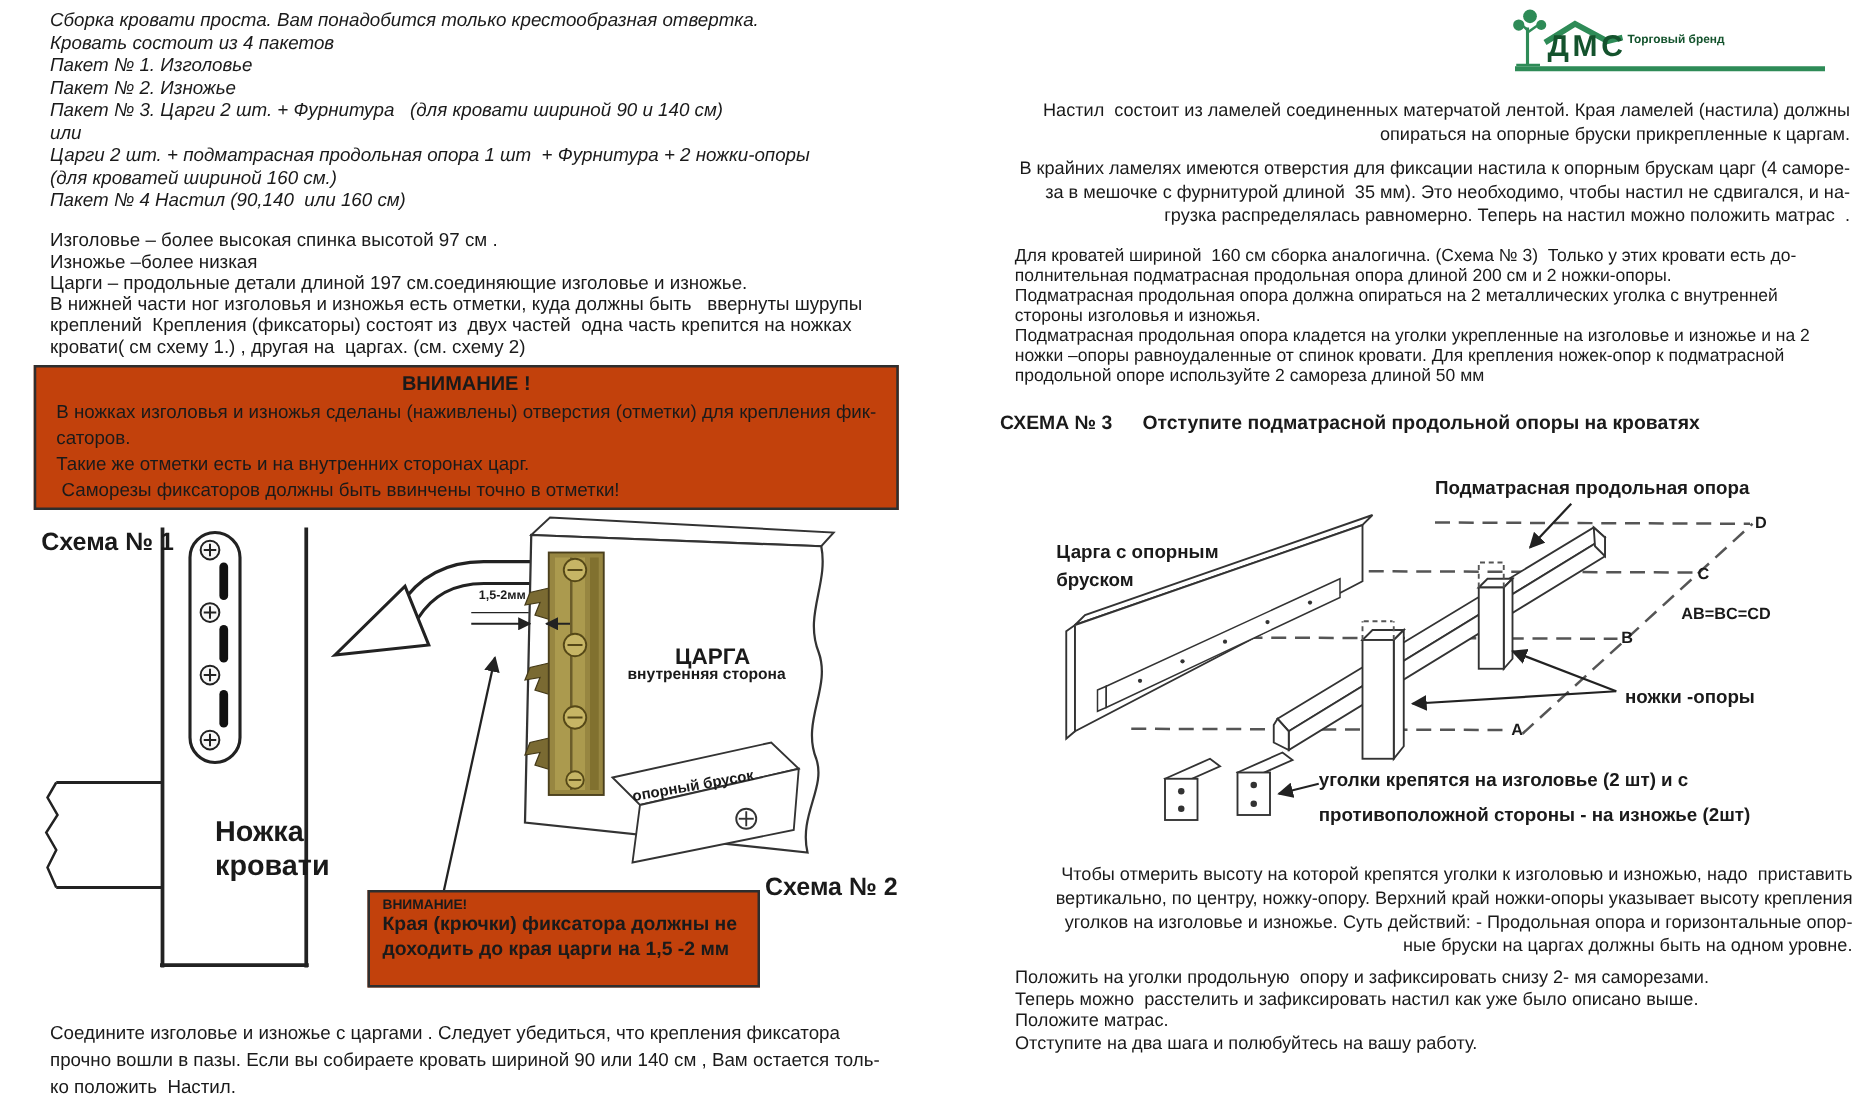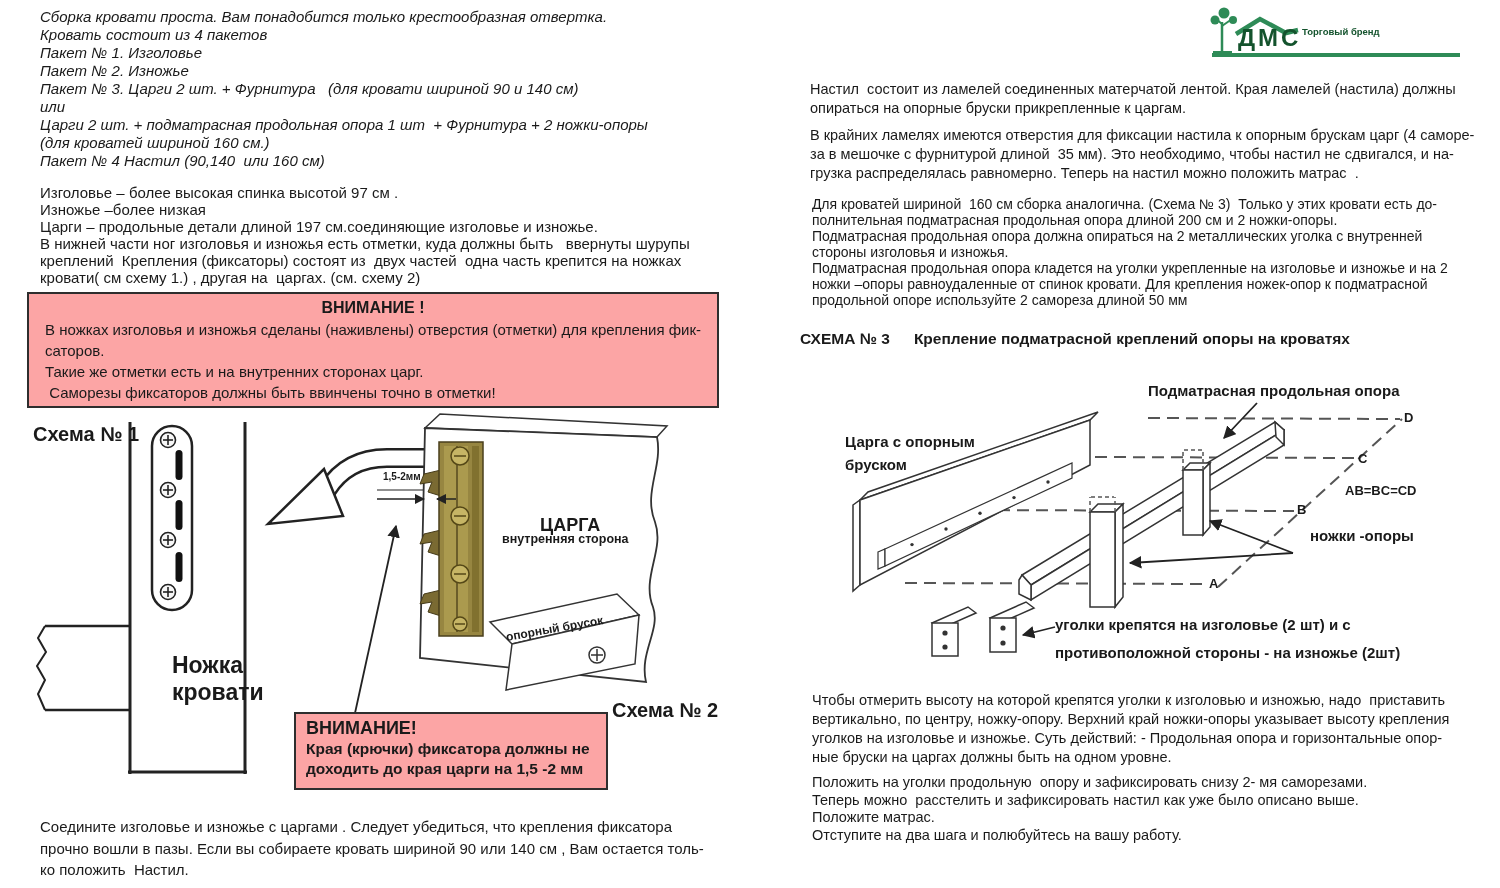--- a/index.html
+++ b/index.html
@@ -4,25 +4,25 @@
 <style>
   html,body{margin:0;padding:0;background:#ffffff;}
   #page{position:relative;width:1500px;height:888px;background:#ffffff;overflow:hidden;
         font-family:"Liberation Sans","DejaVu Sans",sans-serif;color:#1a1a1a;}
   .abs{position:absolute;}
   .lines{white-space:pre-wrap;}
   .t15{font-size:15px;line-height:18px;font-style:italic;}
   .t15b{font-size:15px;line-height:17px;}
   .warn1-lines{font-size:15px;line-height:21px;}
   .bottom-lines{font-size:15px;line-height:21.5px;}
-  .rp{font-size:14.5px;line-height:19px;}
+  .rp{font-size:14.5px;line-height:19px;text-align:right;}
   .rp3{font-size:14px;line-height:16px;}
   .rp5{font-size:14.5px;line-height:17.5px;}
   .bold{font-weight:bold;}
-  .box{border:2px solid #2e2e2e;background:#fca5a5;}
+  .box{border:2px solid #2e2e2e;background:#c2410c;}
   .schema-label{font-size:20px;font-weight:bold;}
   .diag-label{font-size:15px;font-weight:bold;}
   .pt-label{font-size:13px;font-weight:bold;}
   .green{color:#14532d;}
 </style>
 </head>
 <body>
 
 <div id="page">
 
@@ -144,21 +144,21 @@
 
   <div class="abs schema-label" style="left:33px;top:423px;">Схема № 1</div>
   <div class="abs lines bold" style="left:172px;top:652px;font-size:23px;line-height:27px;">Ножка
 кровати</div>
   <div class="abs bold" style="left:383px;top:471px;font-size:10px;">1,5-2мм</div>
   <div class="abs bold" style="left:540px;top:515px;font-size:18px;">ЦАРГА</div>
   <div class="abs bold" style="left:502px;top:532px;font-size:12.5px;">внутренняя сторона</div>
   <div class="abs bold" style="left:506px;top:630px;font-size:12px;transform:rotate(-10deg);transform-origin:left center;">опорный брусок</div>
 
   <div class="abs box" style="left:294px;top:712px;width:310px;height:74px;">
-    <div class="bold" style="font-size:18px;margin:4px 0 0 10px;">ВНИМАНИЕ!</div>
+    <div class="bold" style="font-size:11px;margin:4px 0 0 10px;">ВНИМАНИЕ!</div>
     <div class="lines bold" style="font-size:15.5px;line-height:20px;margin:0 6px 0 10px;">Края (крючки) фиксатора должны не
 доходить до края царги на 1,5 -2 мм</div>
   </div>
 
   <div class="abs schema-label" style="left:612px;top:699px;">Схема № 2</div>
 
   <div class="abs lines bottom-lines" style="left:40px;top:816px;width:700px;">Соедините изголовье и изножье с царгами . Следует убедиться, что крепления фиксатора
 прочно вошли в пазы. Если вы собираете кровать шириной 90 или 140 см , Вам остается толь-
 ко положить  Настил.</div>
 
@@ -190,21 +190,21 @@
   <div class="abs lines rp3" style="left:808px;top:196px;width:680px;"> Для кроватей шириной  160 см сборка аналогична. (Схема № 3)  Только у этих кровати есть до-
  полнительная подматрасная продольная опора длиной 200 см и 2 ножки-опоры.
  Подматрасная продольная опора должна опираться на 2 металлических уголка с внутренней
  стороны изголовья и изножья.
  Подматрасная продольная опора кладется на уголки укрепленные на изголовье и изножье и на 2
  ножки –опоры равноудаленные от спинок кровати. Для крепления ножек-опор к подматрасной
  продольной опоре используйте 2 самореза длиной 50 мм</div>
 
   <div class="abs bold" style="left:800px;top:330px;font-size:15.5px;display:flex;gap:24px;">
     <span>СХЕМА № 3</span>
-    <span>Крепление подматрасной креплений опоры  на кроватях</span>
+    <span>Отступите подматрасной продольной опоры  на кроватях</span>
   </div>
 
   <svg class="abs" style="left:820px;top:375px;" width="680" height="315" viewBox="0 0 680 315">
     <defs>
       <marker id="arr3" viewBox="0 0 10 10" refX="9" refY="5" markerWidth="7" markerHeight="7" orient="auto-start-reverse">
         <path d="M0,0 L10,5 L0,10 z" fill="#222"></path>
       </marker>
     </defs>
 
     <g stroke="#555" stroke-width="2" stroke-dasharray="12 7" fill="none">
@@ -272,21 +272,21 @@
   </svg>
 
   <div class="abs diag-label" style="left:1148px;top:382px;">Подматрасная продольная опора</div>
   <div class="abs lines diag-label" style="left:845px;top:430px;line-height:23px;">Царга с опорным
 бруском</div>
   <div class="abs bold" style="left:1345px;top:483px;font-size:13px;">AB=BC=CD</div>
   <div class="abs pt-label" style="left:1404px;top:410px;">D</div>
   <div class="abs pt-label" style="left:1358px;top:451px;">C</div>
   <div class="abs pt-label" style="left:1297px;top:502px;">B</div>
   <div class="abs pt-label" style="left:1209px;top:576px;">A</div>
-  <div class="abs diag-label" style="left:1300px;top:527px;margin-left:10px;">ножки -опоры</div>
+  <div class="abs diag-label" style="left:1300px;top:549px;">ножки -опоры</div>
   <div class="abs lines diag-label" style="left:1055px;top:611px;line-height:28px;">уголки крепятся на изголовье (2 шт) и с
 противоположной стороны - на изножье (2шт)</div>
 
   <div class="abs lines rp" style="left:812px;top:691px;width:670px;">Чтобы отмерить высоту на которой крепятся уголки к изголовью и изножью, надо  приставить
 вертикально, по центру, ножку-опору. Верхний край ножки-опоры указывает высоту крепления
 уголков на изголовье и изножье. Суть действий: - Продольная опора и горизонтальные опор-
 ные бруски на царгах должны быть на одном уровне.</div>
 
   <div class="abs lines rp5" style="left:812px;top:774px;width:670px;">Положить на уголки продольную  опору и зафиксировать снизу 2- мя саморезами.
 Теперь можно  расстелить и зафиксировать настил как уже было описано выше.

